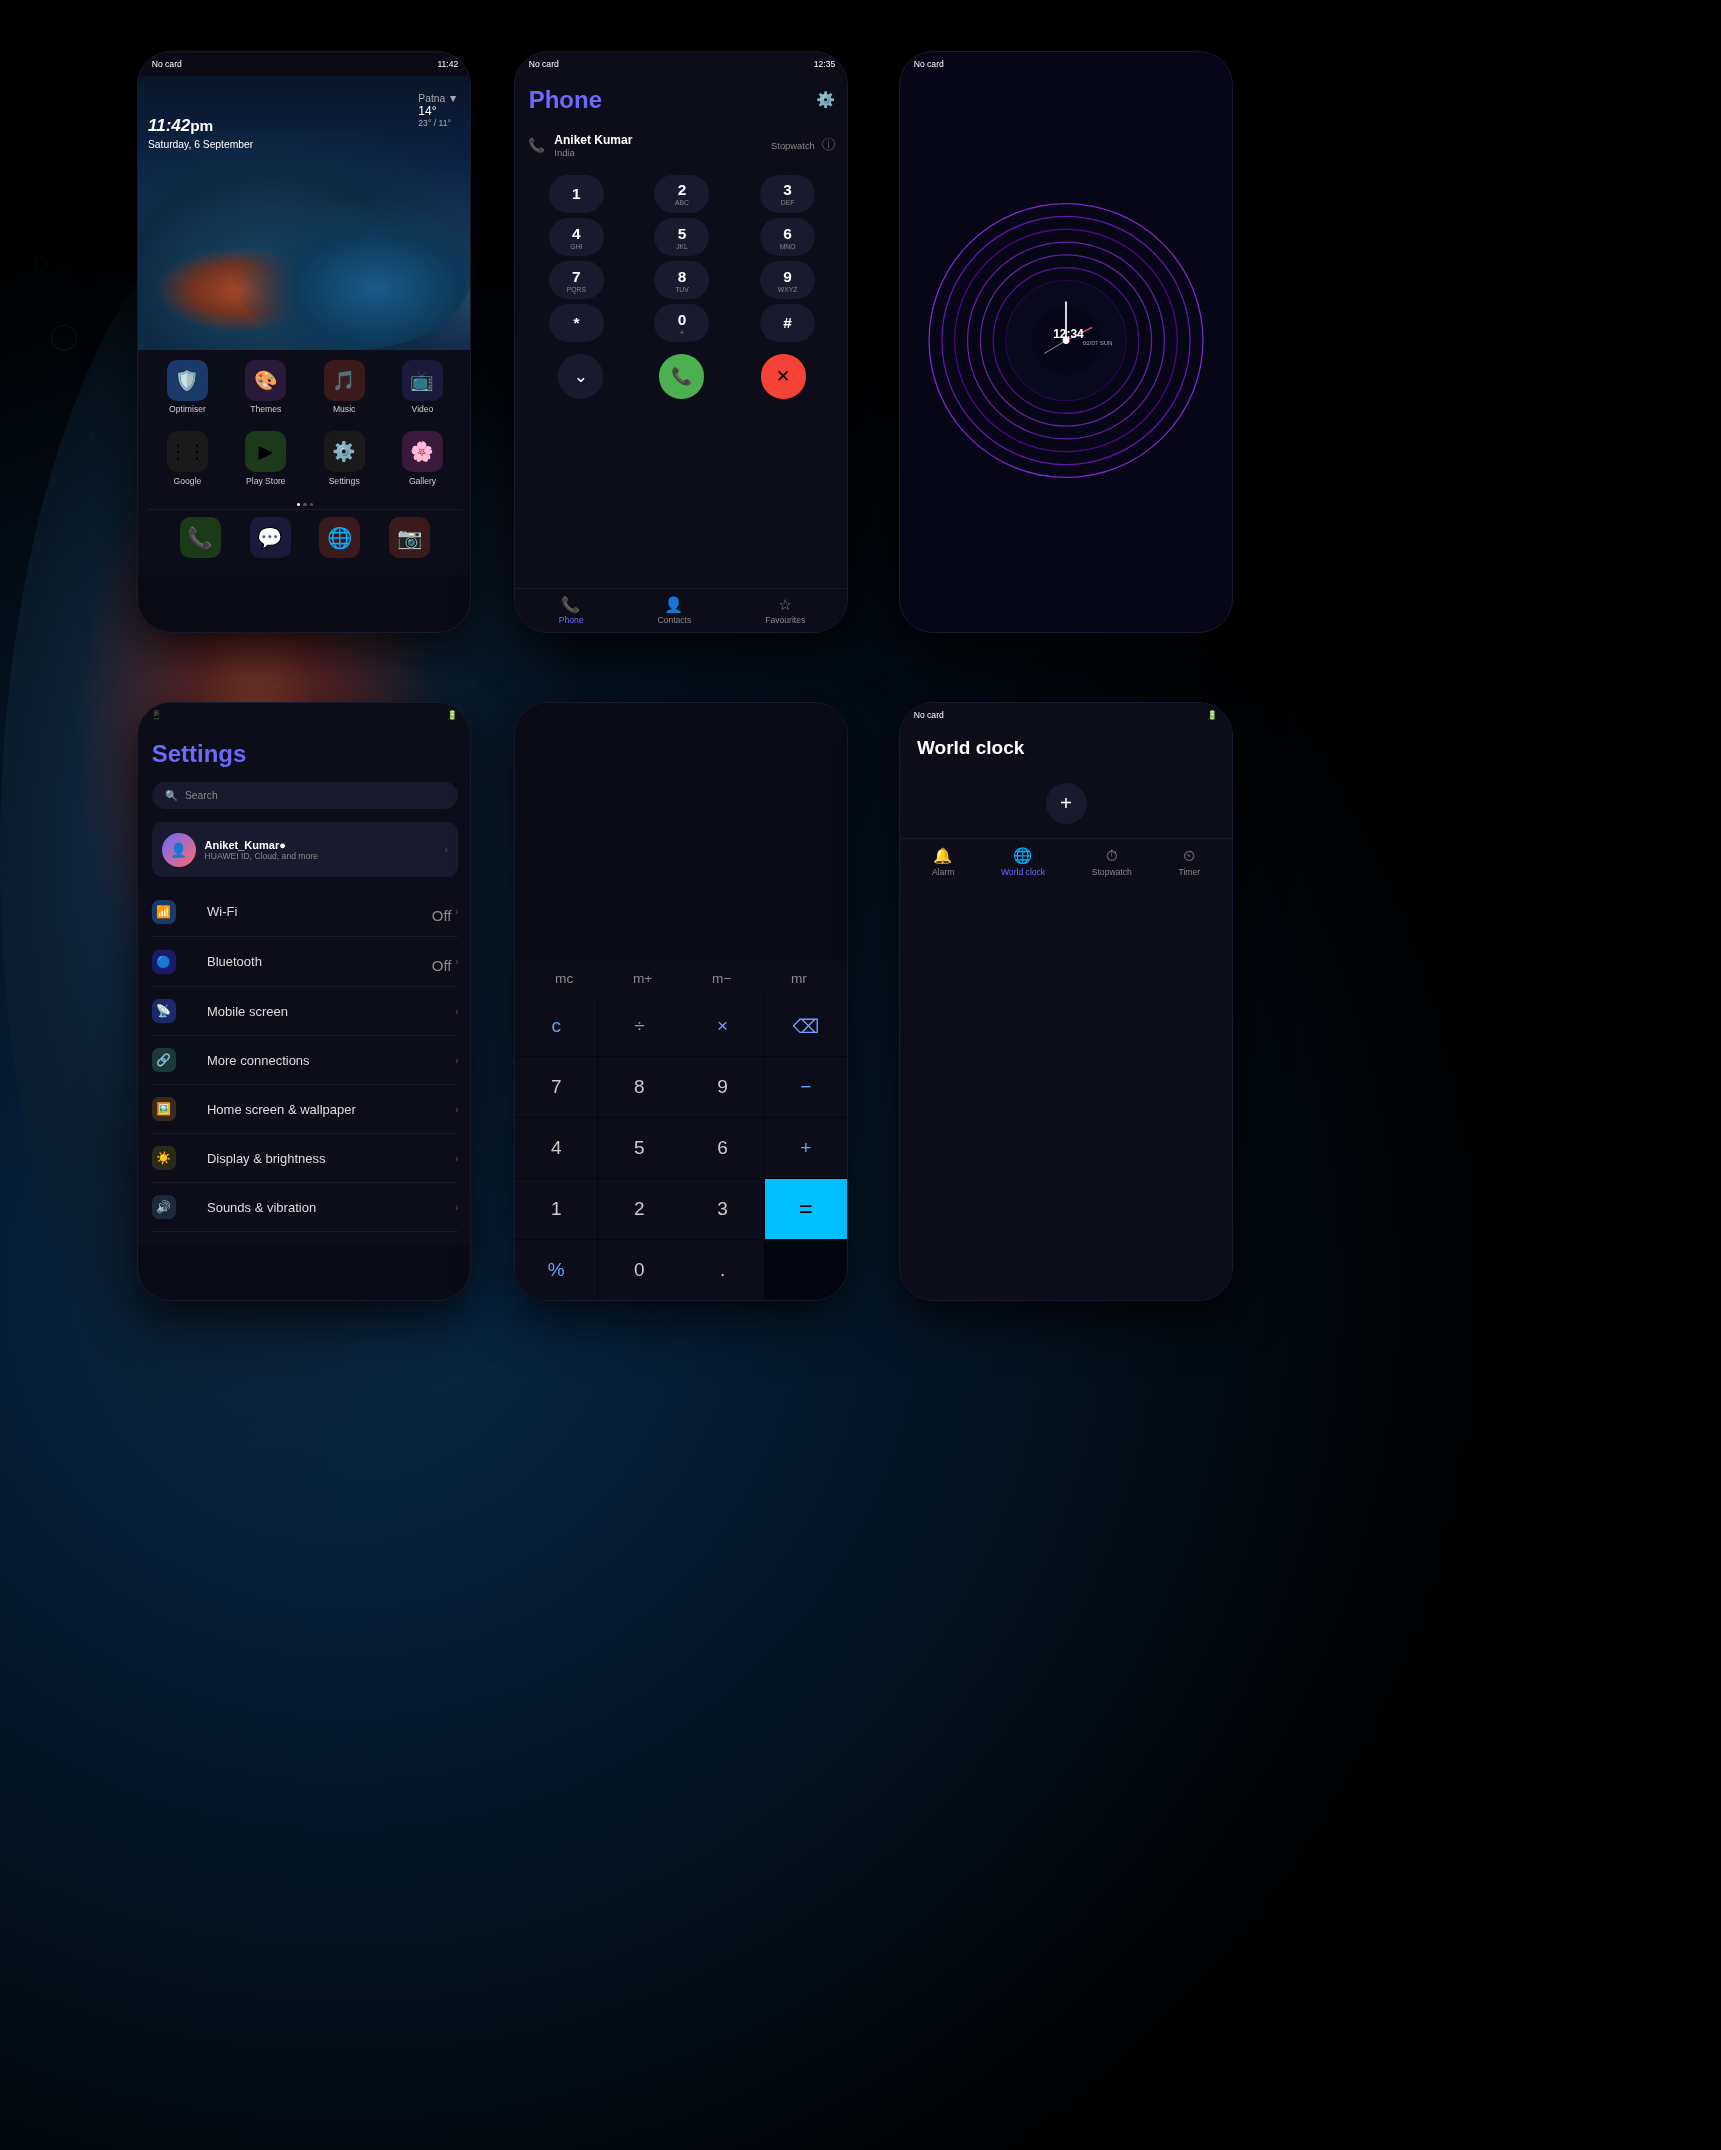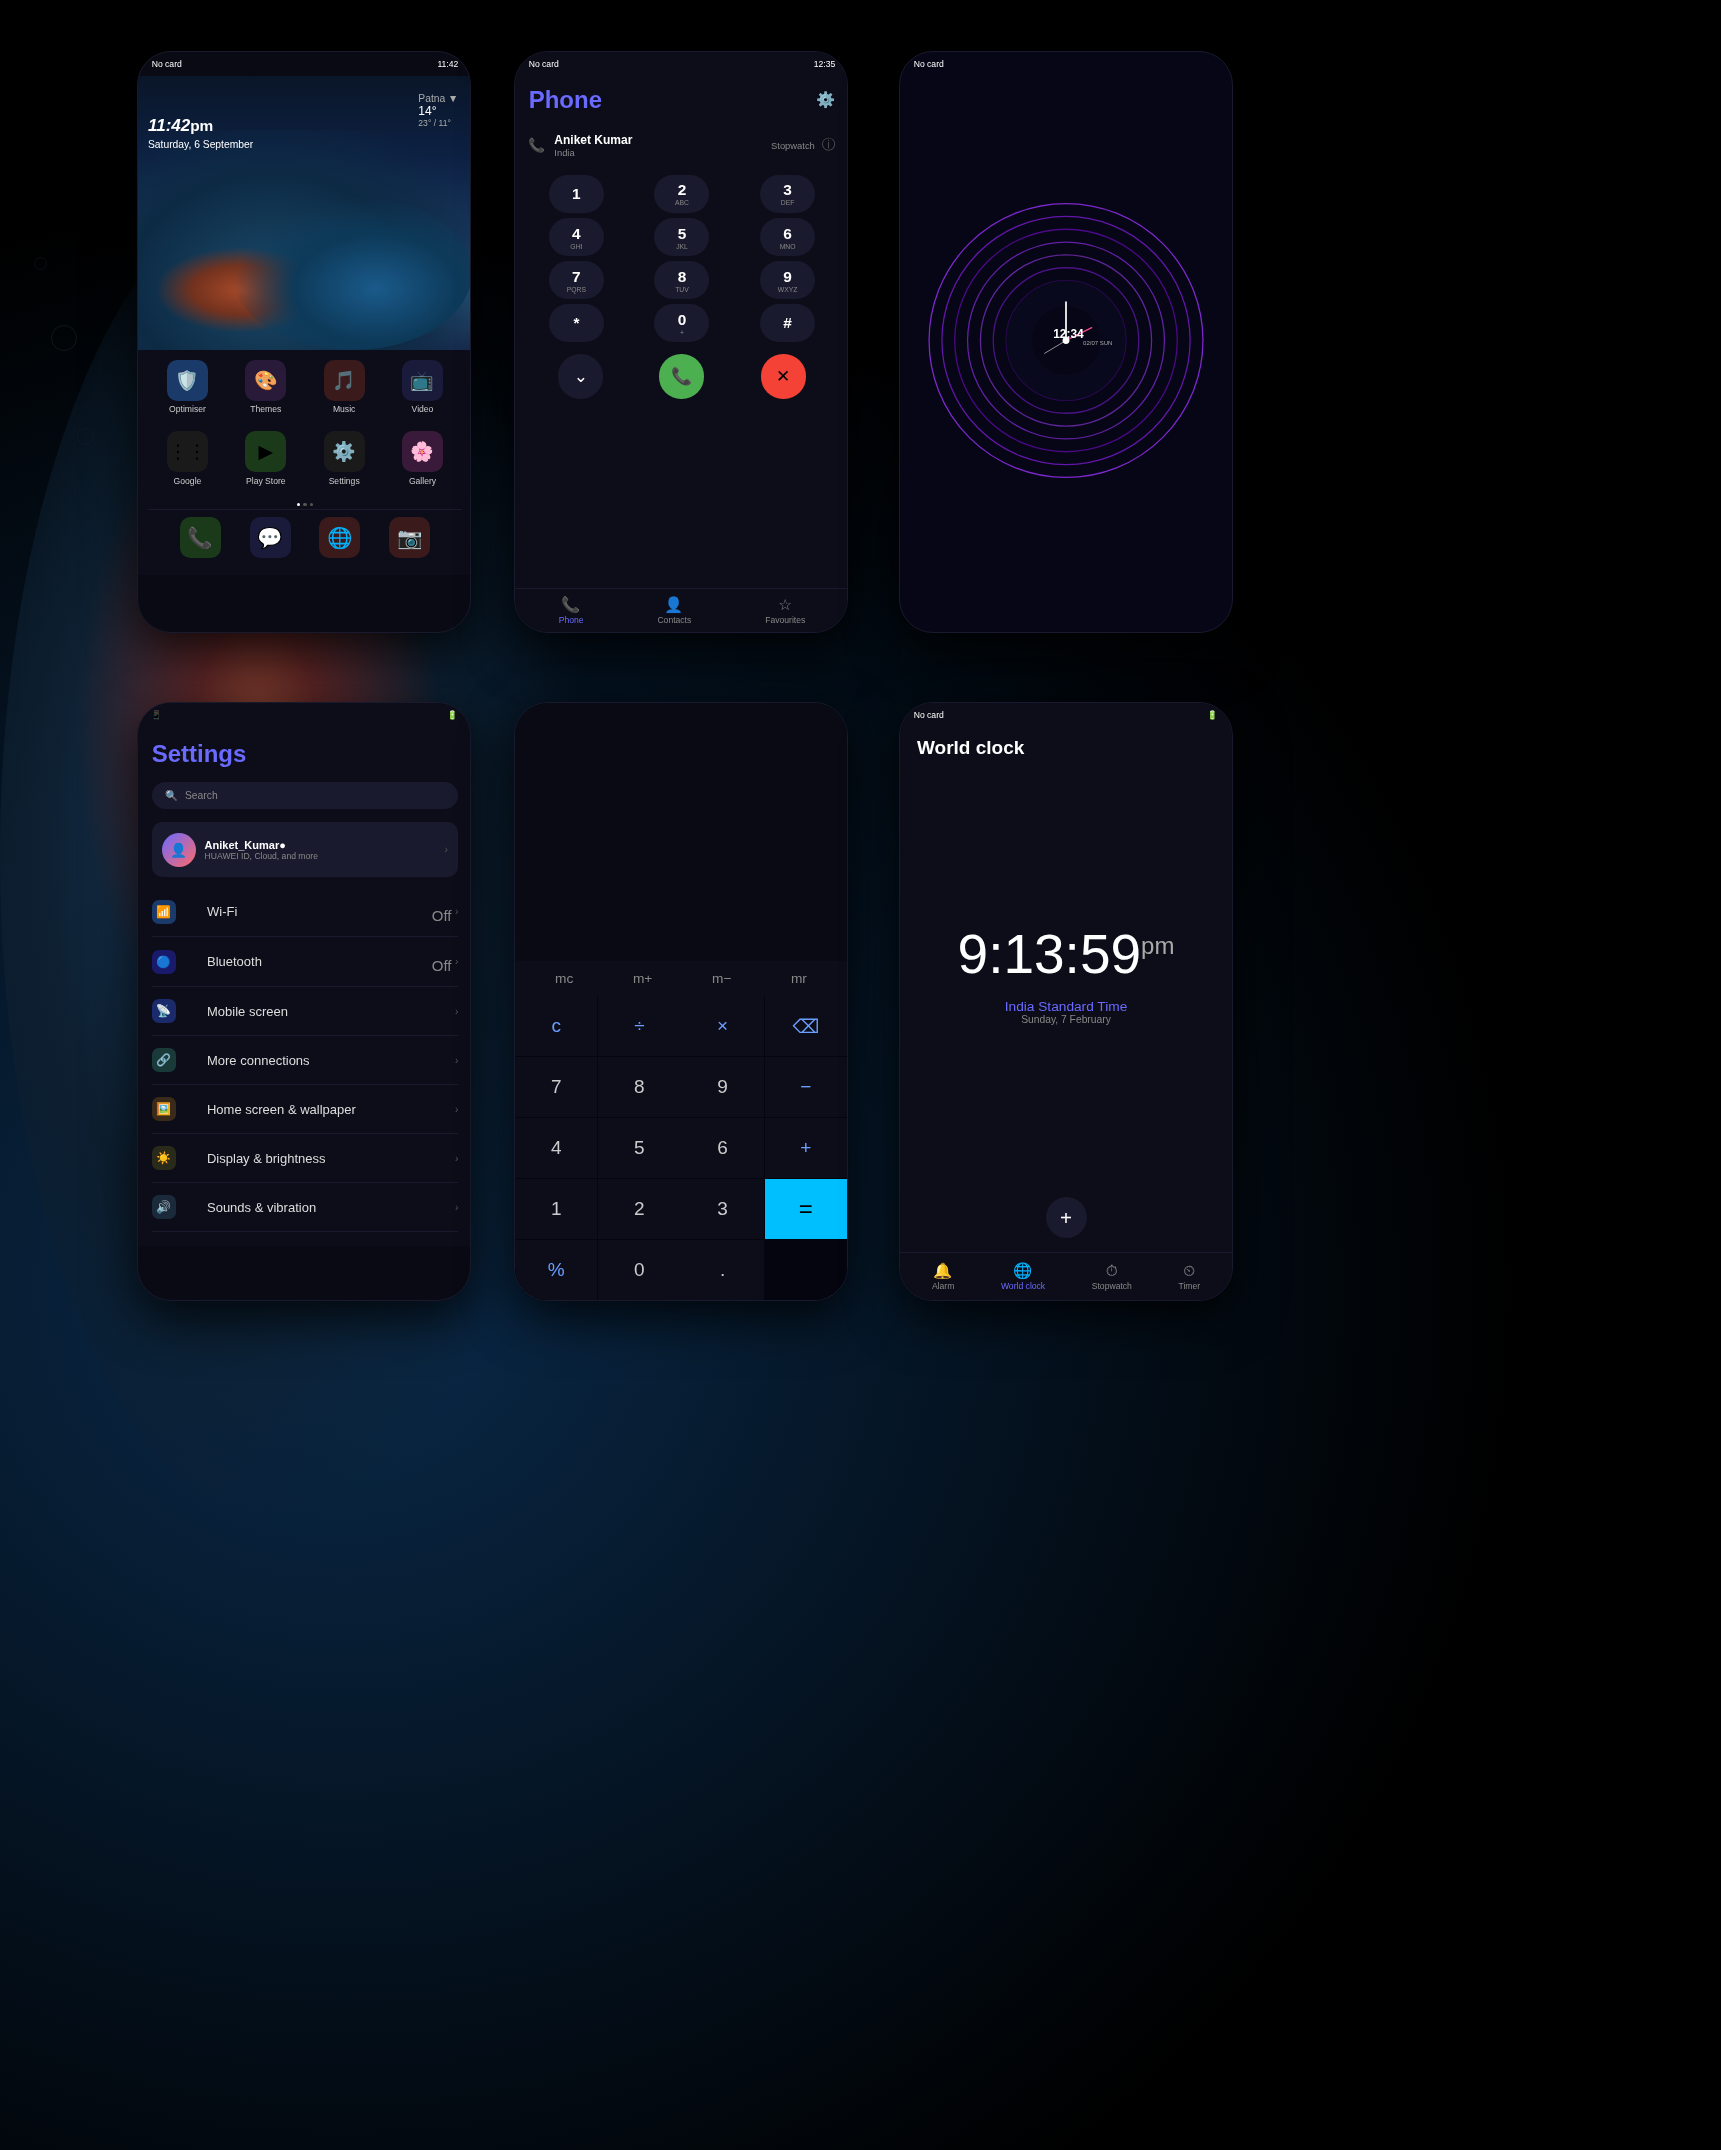--- a/index.html
+++ b/index.html
@@ -898,29 +898,20 @@
     </div>
   </div>
 
   <div class="phone" style="width:334px;height:599px;top:702px;left:899px;">
     <div class="clock-app">
       <div class="status-bar" style="display:flex;justify-content:space-between;align-items:center;padding:6.8px 13.7px;font-size:8.6px;color:#fff;background:#0d0d1a;">
         <span>No card</span>
         <span>🔋</span>
       </div>
       <div class="world-clock-title">World clock</div>
-      <div class="world-time-display">
-        <div class="big-time">
-          <span>9:13:59</span><span class="big-time-ampm">pm</span>
-        </div>
-        <div class="timezone-info">
-          <div class="tz-name">India Standard Time</div>
-          <div class="tz-date">Sunday, 7 February</div>
-        </div>
-      </div>
       <div class="add-clock-btn">+</div>
       <div class="clock-tab-bar">
         <div class="clock-tab">
           <span class="clock-tab-icon">🔔</span>
           <span>Alarm</span>
         </div>
         <div class="clock-tab active">
           <span class="clock-tab-icon">🌐</span>
           <span>World clock</span>
         </div>

